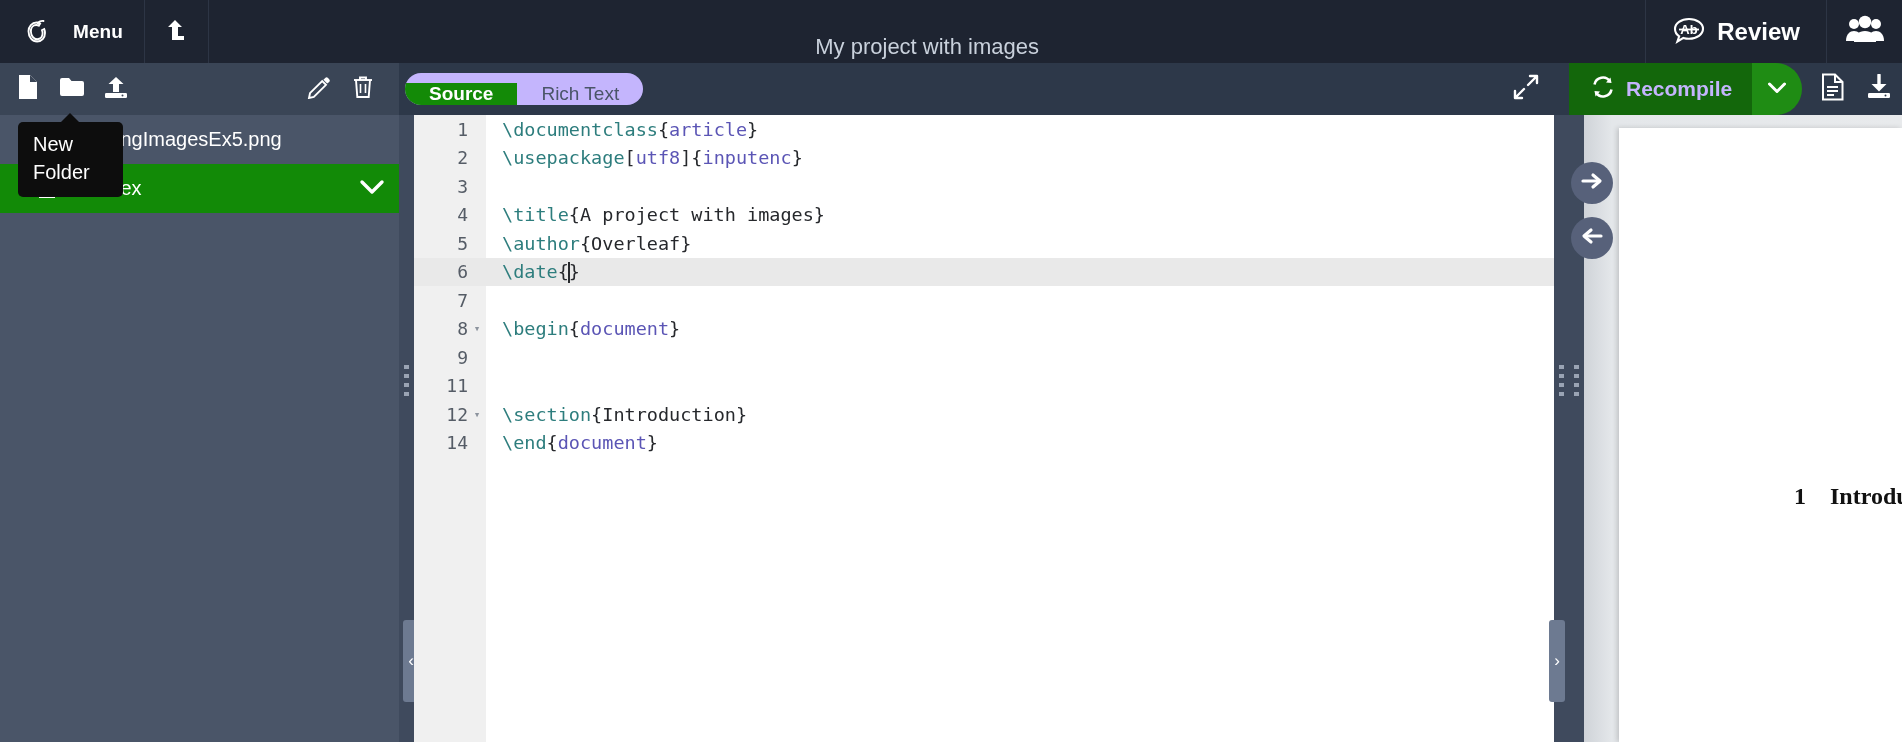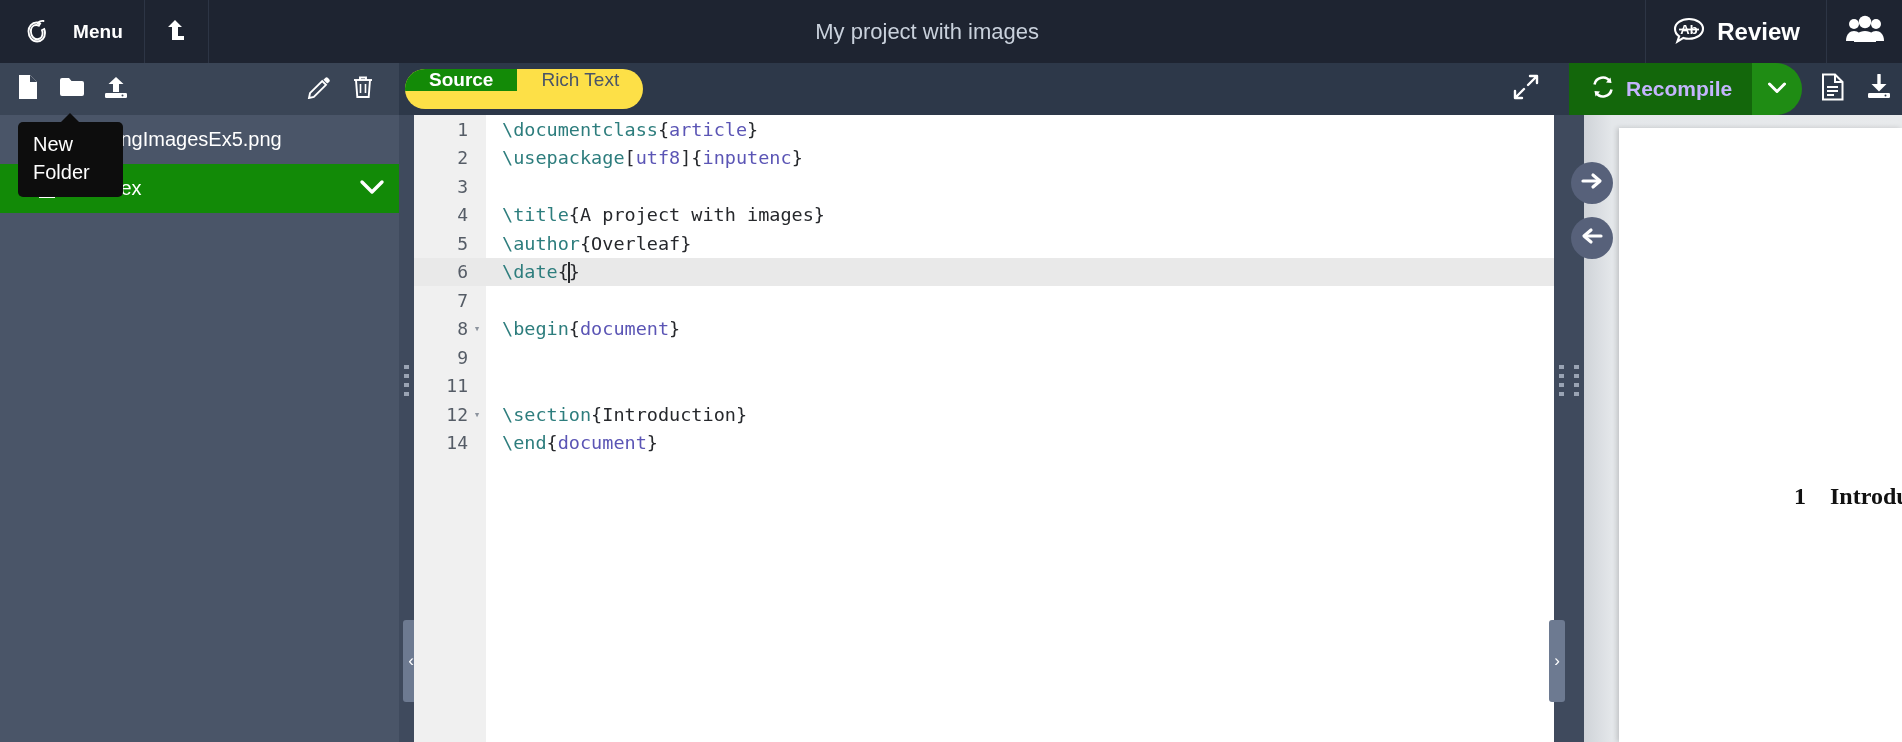--- a/index.html
+++ b/index.html
@@ -29,20 +29,21 @@
   .logo-o { display: block; }
   .hdr-upload {
     display: flex; align-items: center; justify-content: center;
     width: 64px; height: 100%;
     border-right: 1px solid #2d3545;
     cursor: pointer;
   }
   .hdr-title-wrap {
     flex: 1; display: flex; align-items: center; justify-content: center;
     height: 100%;
+    margin-top: 15px;
   }
   .hdr-title { color: #c9d1dc; font-size: 22px; font-weight: 400; }
   .hdr-review {
     display: flex; align-items: center; gap: 11px;
     padding: 0 26px; height: 100%;
     border-left: 1px solid #2d3545;
     cursor: pointer;
   }
   .hdr-review-label { color: #ffffff; font-size: 24px; font-weight: 700; }
   .hdr-people {
@@ -68,23 +69,23 @@
   }
   .tb-ico:first-child { margin-left: 6px; }
   .tb-spacer { flex: 1; }
   .tb-editor {
     position: absolute; left: 399px; top: 0; width: 1170px; height: 52px;
     background: #2d3849;
     display: flex; align-items: center; justify-content: flex-start;
   }
   .seg-wrap {
     margin-left: 6px;
-    display: inline-flex; align-items: flex-start;
-    background: #fde047; border-radius: 22px; overflow: hidden;
-    height: 40px;
+    display: inline-flex; align-items: flex-end;
+    background: #c4b5fd; border-radius: 22px; overflow: hidden;
+    height: 32px;
   }
   .seg {
     display: flex; align-items: center; justify-content: center;
     font-size: 19px; font-weight: 400;
     padding: 0 24px; cursor: pointer;
     color: #4a5568;
   }
   .seg.active { background: #138a07; color: #ffffff; font-weight: 700; }
   .tb-expand {
     position: absolute; right: 30px; top: 0; height: 52px;

